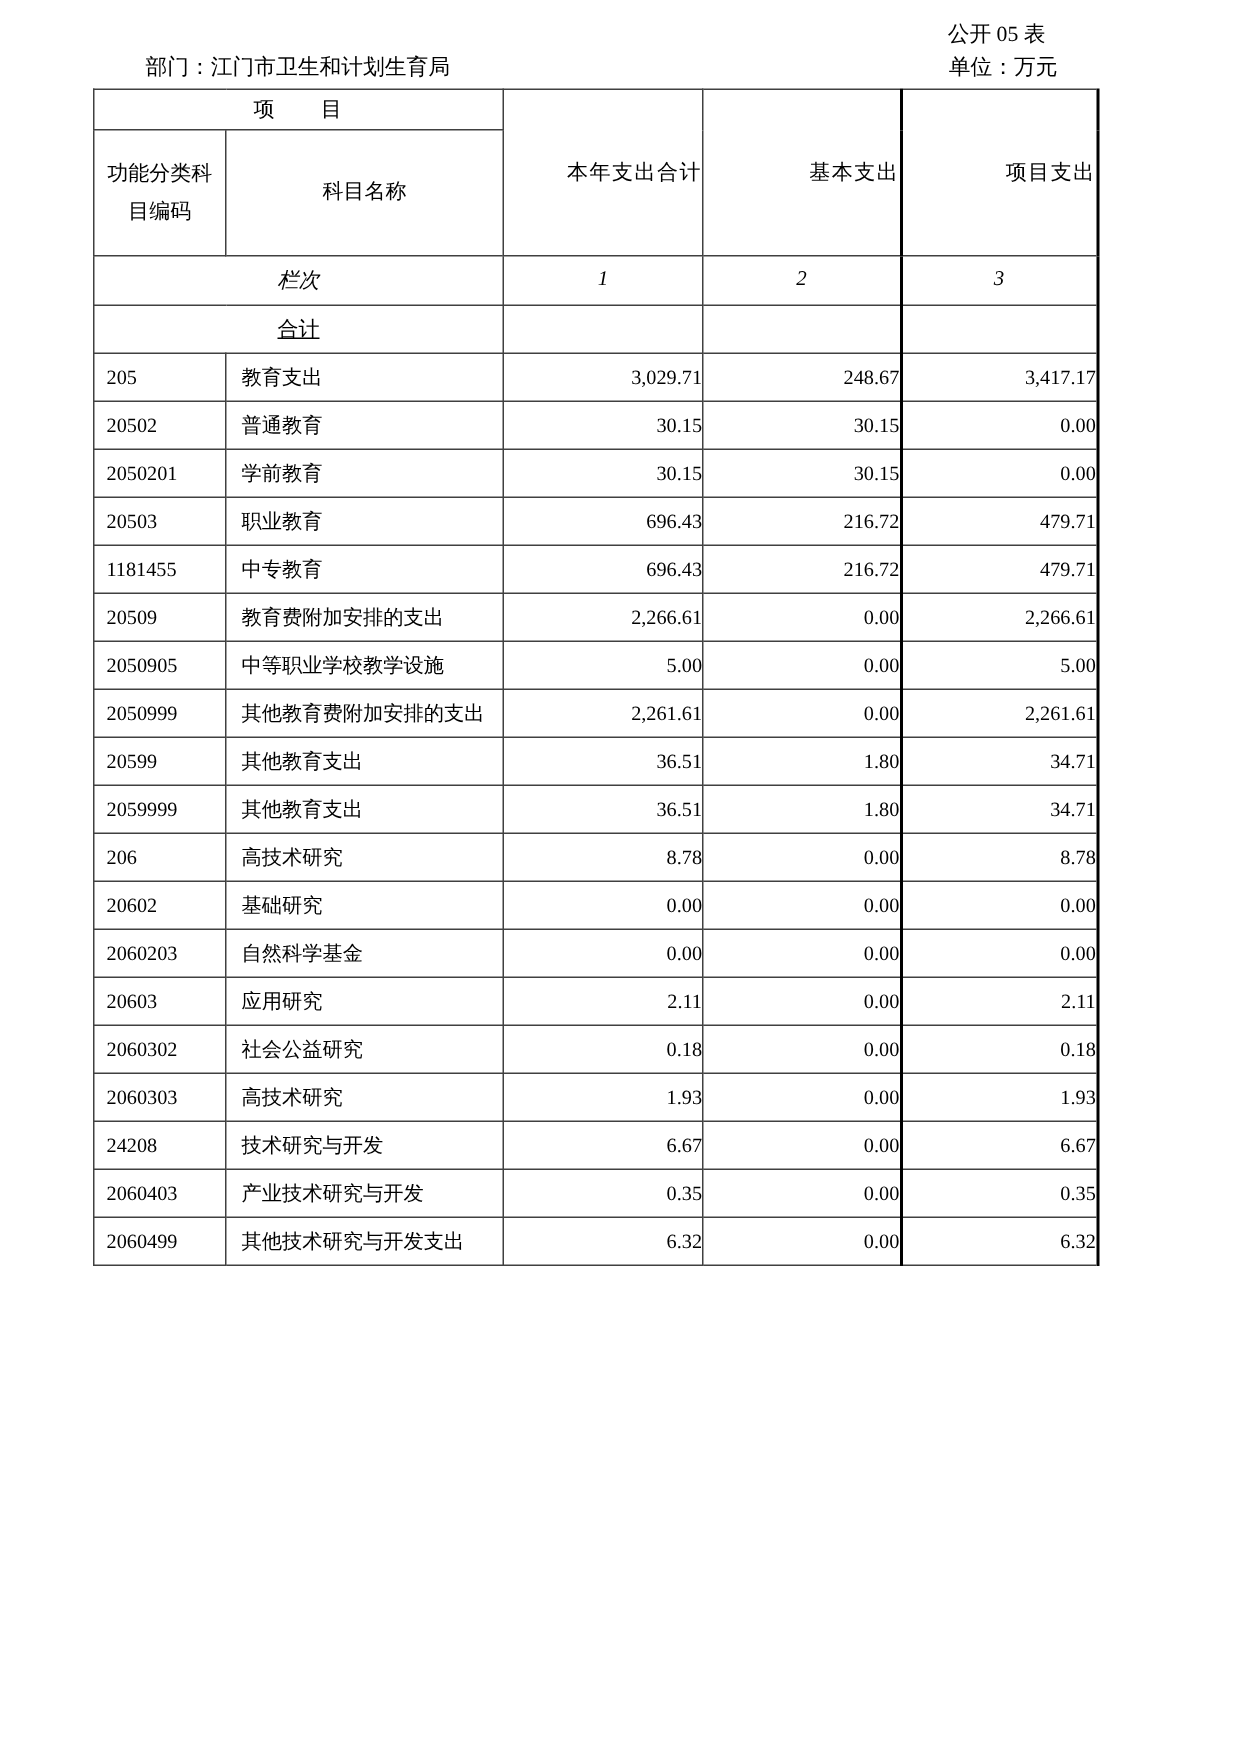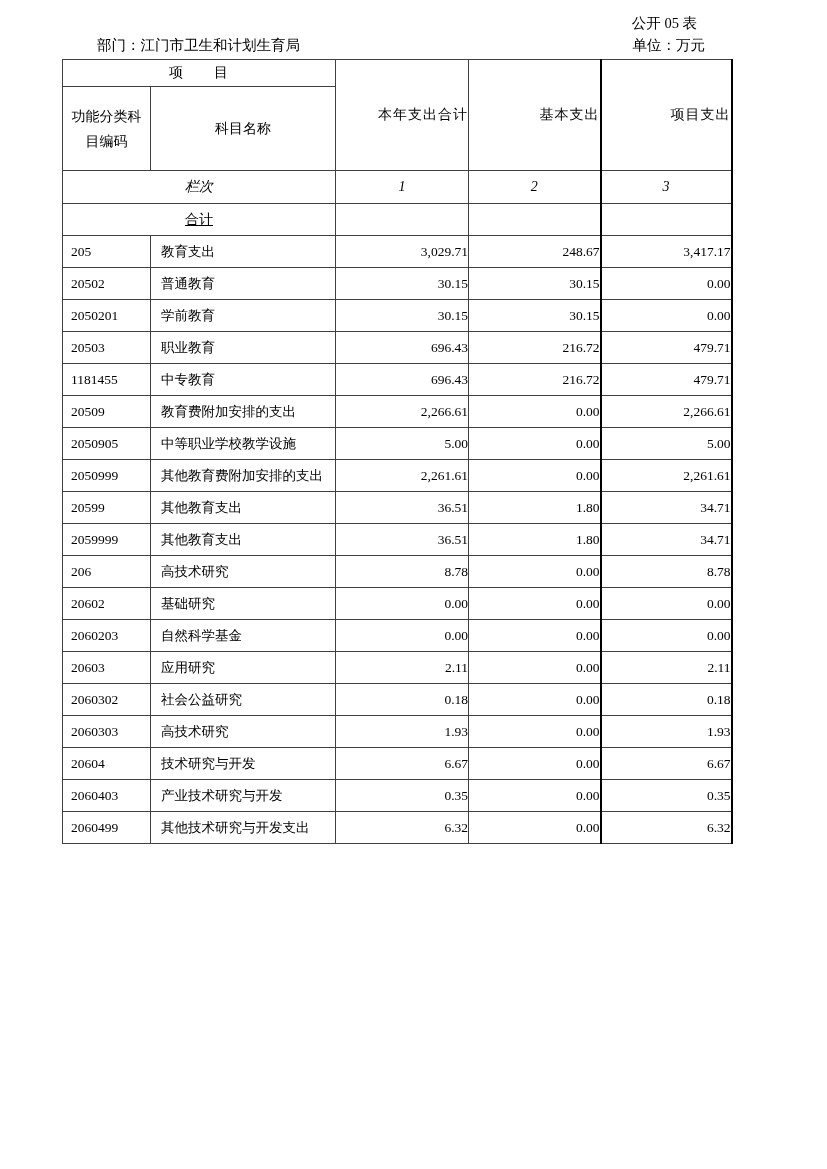--- a/index.html
+++ b/index.html
@@ -221,21 +221,21 @@
           <td class="num col5">0.18</td>
         </tr>
         <tr>
           <td class="code">2060303</td>
           <td class="name">高技术研究</td>
           <td class="num">1.93</td>
           <td class="num">0.00</td>
           <td class="num col5">1.93</td>
         </tr>
         <tr>
-          <td class="code">20604</td>
+          <td class="code">24208</td>
           <td class="name">技术研究与开发</td>
           <td class="num">6.67</td>
           <td class="num">0.00</td>
           <td class="num col5">6.67</td>
         </tr>
         <tr>
           <td class="code">2060403</td>
           <td class="name">产业技术研究与开发</td>
           <td class="num">0.35</td>
           <td class="num">0.00</td>

